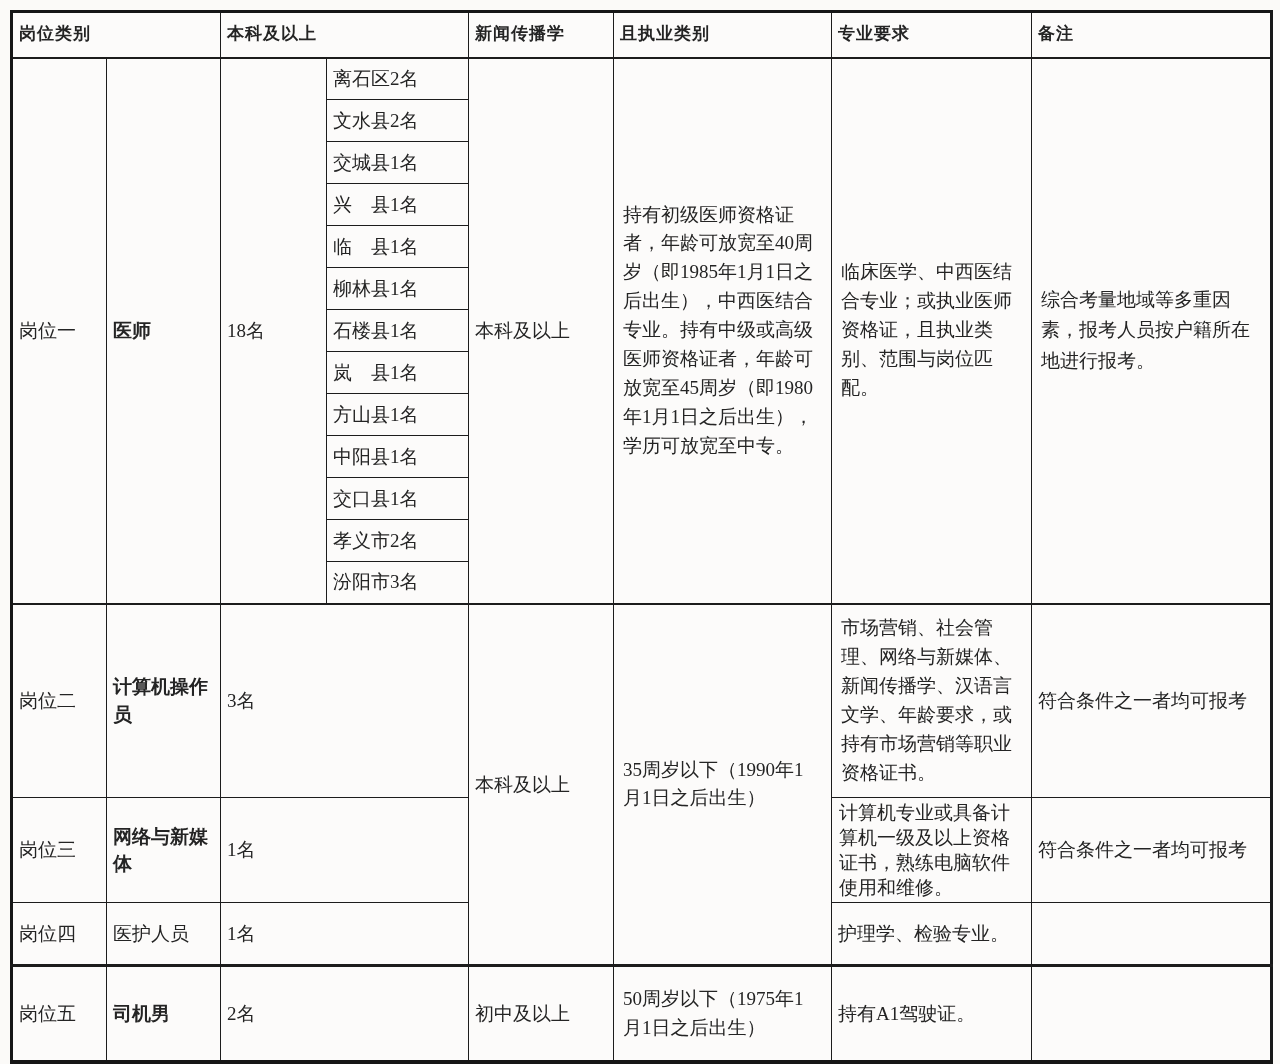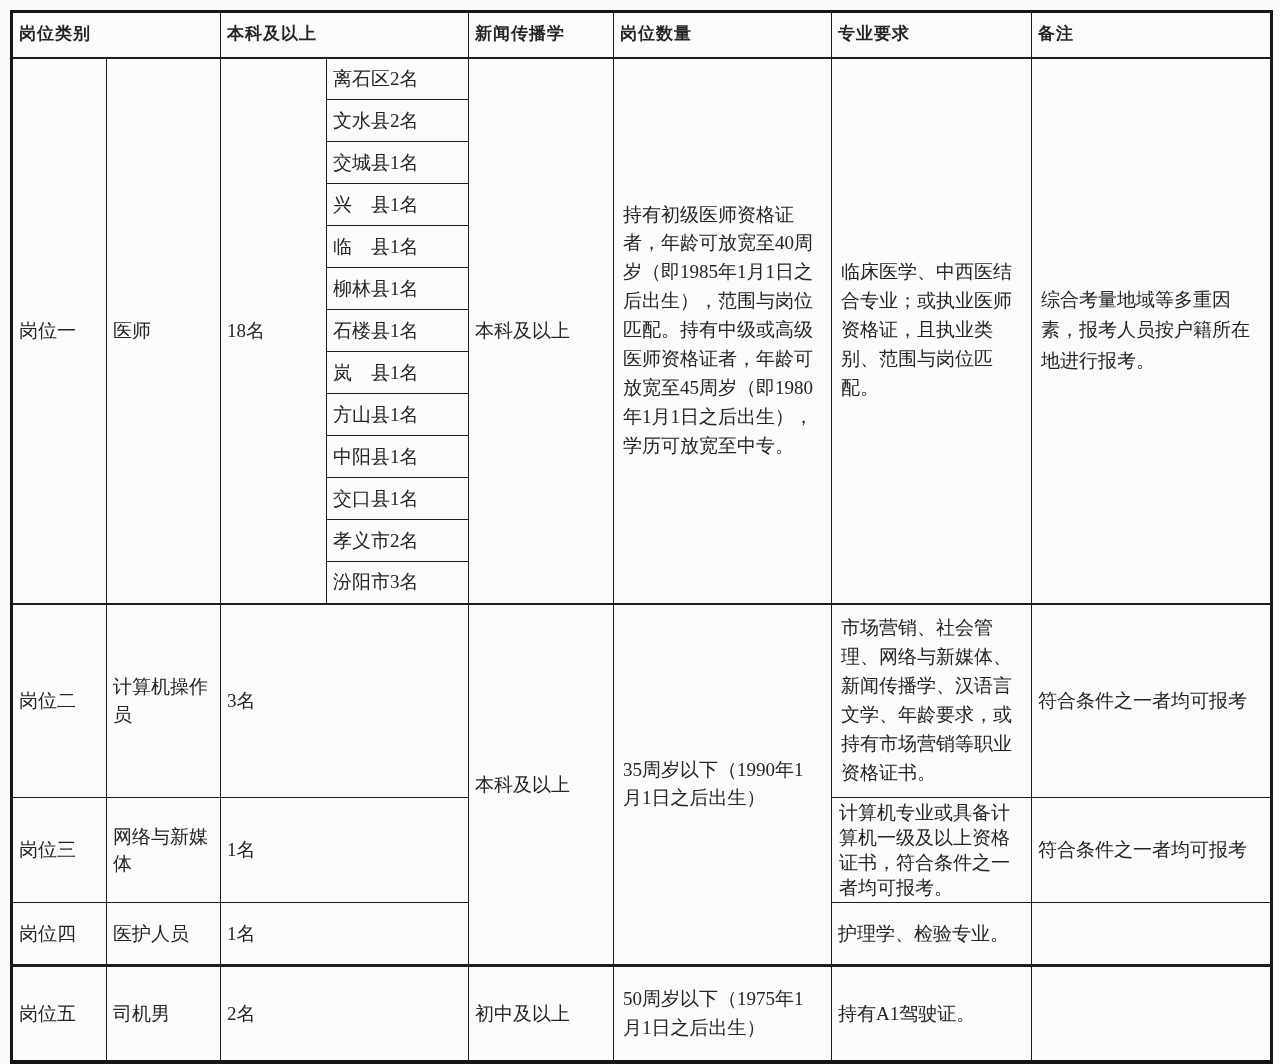--- a/index.html
+++ b/index.html
@@ -48,21 +48,21 @@
     letter-spacing:1px;
     border-bottom-width:2px;
   }
   tr.sub{height:42px}
   tr.row2{height:194px}
   tr.row3{height:100px}
   tr.row4{height:63px}
   tr.row5{height:97px}
   tr.row2 td{border-top-width:2px;}
   tr.row5 td{border-top-width:3px;}
-  .bold{font-weight:normal;margin-left:12px;}
+  .bold{font-weight:bold;margin-left:12px;}
   .para{
     padding:6px 9px;
     line-height:1.52;
   }
   .para-tight{
     padding:2px 7px;
     line-height:1.32;
   }
   .note-strong{
     font-weight:normal;
@@ -82,34 +82,34 @@
       <col class="c5">
         <col class="c6">
         <col class="c7">
         <col class="c8">
     </colgroup>
     <thead>
       <tr>
         <th colspan="2">岗位类别</th>
         <th colspan="2">本科及以上</th>
         <th>新闻传播学</th>
-        <th>岗位数量</th>
+        <th>且执业类别</th>
         <th>专业要求</th>
         <th>备注</th>
       </tr>
     </thead>
     <tbody>
 
       <tr class="sub">
         <td rowspan="13">岗位一</td>
         <td rowspan="13" class="bold">医师</td>
         <td rowspan="13">18名</td>
         <td>离石区2名</td>
         <td rowspan="13">本科及以上</td>
-        <td rowspan="13" class="para">持有初级医师资格证者，年龄可放宽至40周岁（即1985年1月1日之后出生），范围与岗位匹配。持有中级或高级医师资格证者，年龄可放宽至45周岁（即1980年1月1日之后出生），学历可放宽至中专。</td>
+        <td rowspan="13" class="para">持有初级医师资格证者，年龄可放宽至40周岁（即1985年1月1日之后出生），中西医结合专业。持有中级或高级医师资格证者，年龄可放宽至45周岁（即1980年1月1日之后出生），学历可放宽至中专。</td>
         <td rowspan="13" class="para">临床医学、中西医结合专业；或执业医师资格证，且执业类别、范围与岗位匹配。</td>
         <td rowspan="13" class="para note-strong">综合考量地域等多重因素，报考人员按户籍所在地进行报考。</td>
       </tr>
       <tr class="sub">
           <td>文水县2名</td>
         </tr>
       <tr class="sub">
           <td>交城县1名</td>
         </tr>
       <tr class="sub">
@@ -150,21 +150,21 @@
         <td rowspan="3">本科及以上</td>
         <td rowspan="3" class="para">35周岁以下（1990年1月1日之后出生）</td>
         <td class="para">市场营销、社会管理、网络与新媒体、新闻传播学、汉语言文学、年龄要求，或持有市场营销等职业资格证书。</td>
         <td>符合条件之一者均可报考</td>
       </tr>
 
       <tr class="row3">
         <td>岗位三</td>
         <td class="bold">网络与新媒体</td>
         <td colspan="2">1名</td>
-        <td class="para-tight">计算机专业或具备计算机一级及以上资格证书，符合条件之一者均可报考。</td>
+        <td class="para-tight">计算机专业或具备计算机一级及以上资格证书，熟练电脑软件使用和维修。</td>
         <td>符合条件之一者均可报考</td>
       </tr>
 
       <tr class="row4">
         <td>岗位四</td>
         <td>医护人员</td>
         <td colspan="2">1名</td>
         <td>护理学、检验专业。</td>
         <td></td>
       </tr>

